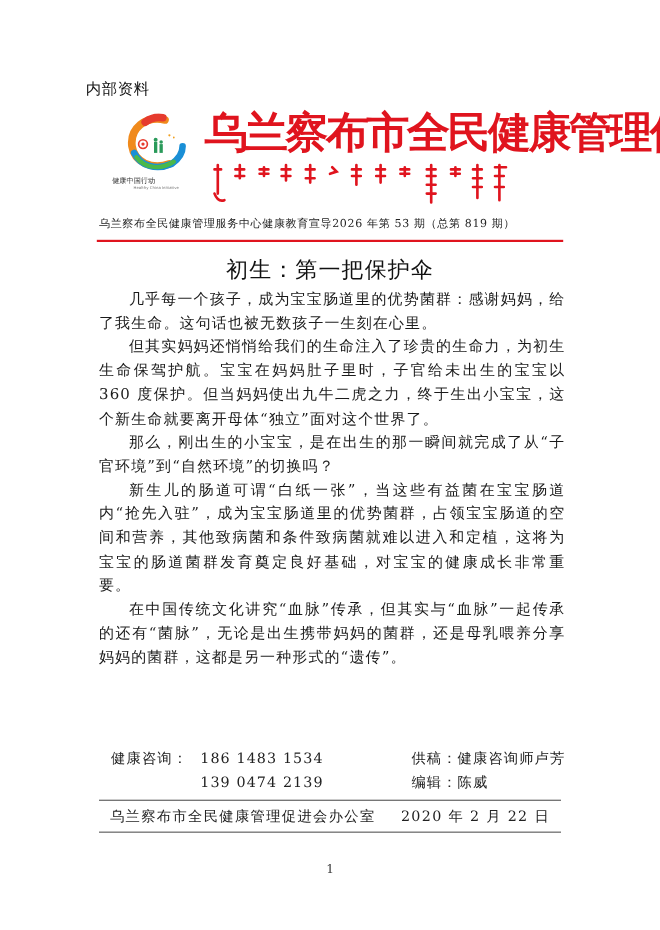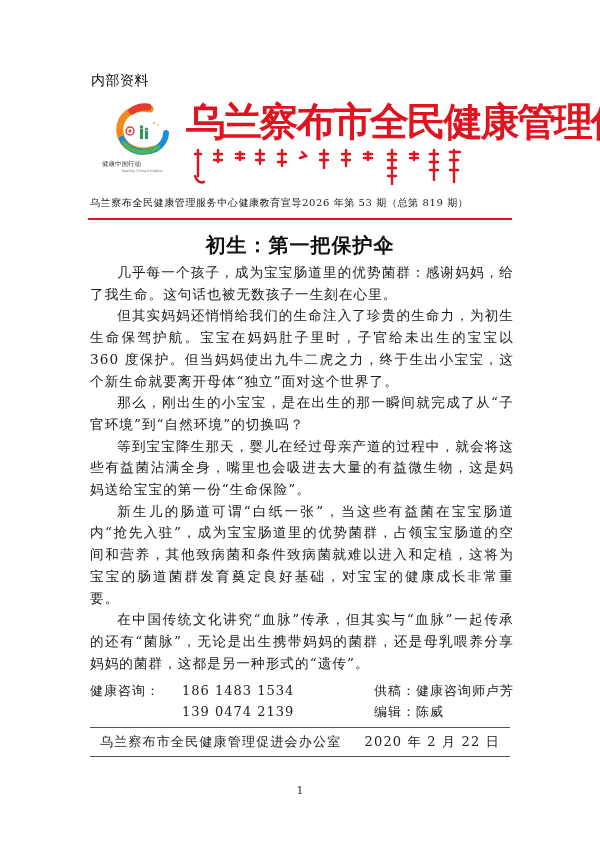--- a/index.html
+++ b/index.html
@@ -1,38 +1,38 @@
 <!DOCTYPE html>
 <html><head>
 <meta charset="utf-8">
 <style>
   html, body { margin: 0; padding: 0; background: #ffffff; }
   body { width: 600px; height: 845px; position: relative; overflow: hidden;
          font-family: "DejaVu Serif", "Liberation Serif", serif; color: #1a1a1a; }
   .abs { position: absolute; }
-  .internal { left: 91px; top: 72px; font-family: "DejaVu Sans", "Liberation Sans", sans-serif;
+  .internal { left: 78px; top: 72px; font-family: "DejaVu Sans", "Liberation Sans", sans-serif;
               font-size: 14px; color: #111; letter-spacing: 0.5px; }
   .logo { left: 112px; top: 103px; width: 60px; height: 70px; }
   .logo-caption { left: 102px; top: 160px; width: 80px; 
                   font-family: "DejaVu Sans", "Liberation Sans", sans-serif; font-size: 6.5px; color: #333; }
   .logo-caption-en { left: 102px; top: 169px; width: 80px; text-align: center;
                   font-family: "DejaVu Sans", "Liberation Sans", sans-serif; font-size: 3.5px; color: #777; }
   .org-title { left: 186px; top: 101px; width: 310px; font-size: 39px; color: #e0141e;
                font-weight: bold; letter-spacing: -2.2px; white-space: nowrap; line-height: 40px;
                font-family: "DejaVu Serif", "Liberation Serif", serif; }
   .mongol { left: 192px; top: 146px; width: 300px; height: 42px; }
   .masthead { left: 90px; top: 196px; width: 422px; font-size: 10px; display: flex; justify-content: flex-start;
               white-space: nowrap; color: #222; letter-spacing: 0.6px; }
   .red-rule { left: 88px; top: 218px; width: 424px; height: 2px; background: #e0141e; }
-  .art-title { left: 0; top: 232px; width: 600px; text-align: center; font-size: 20px; font-weight: bold; color: #111; letter-spacing: 1px; }
+  .art-title { left: 0; top: 232px; width: 600px; text-align: center; font-size: 20px; font-weight: normal; color: #111; letter-spacing: 1px; }
   .body { left: 90px; top: 262px; width: 424px; font-size: 13.6px; line-height: 21.7px; letter-spacing: 1.05px; color: #1a1a1a; }
   .body p { margin: 0; text-indent: 2em; text-align: justify; }
   .contact { left: 90px; top: 680px; width: 424px; font-size: 13px; line-height: 21px; color: #222; letter-spacing: 1px; }
   .contact .row { display: flex; }
-  .contact .lbl { width: 92px; }
+  .contact .lbl { width: 92px; text-align: center; }
   .contact .num { width: 192px; }
   .rule { left: 90px; width: 420px; height: 1px; background: #555; }
   .footer { left: 90px; top: 733px; width: 420px; font-size: 13px; color: #222; display: flex; justify-content: space-between;
             padding: 0 10px; box-sizing: border-box; letter-spacing: 1.2px; }
   .page-num { left: 0; top: 784px; width: 600px; text-align: center; font-size: 11px; color: #333; }
 </style>
 </head>
 <body>
 
 <div class="abs internal">内部资料</div>
@@ -83,21 +83,20 @@
   <span>2026 年第 53 期（总第 819 期）</span>
 </div>
 <div class="abs red-rule"></div>
 
 <div class="abs art-title">初生：第一把保护伞</div>
 
 <div class="abs body">
   <p>几乎每一个孩子，成为宝宝肠道里的优势菌群：感谢妈妈，给了我生命。这句话也被无数孩子一生刻在心里。</p>
   <p>但其实妈妈还悄悄给我们的生命注入了珍贵的生命力，为初生生命保驾护航。宝宝在妈妈肚子里时，子官给未出生的宝宝以 360 度保护。但当妈妈使出九牛二虎之力，终于生出小宝宝，这个新生命就要离开母体“独立”面对这个世界了。</p>
   <p>那么，刚出生的小宝宝，是在出生的那一瞬间就完成了从“子官环境”到“自然环境”的切换吗？</p>
-  <p>等到宝宝降生那天，婴儿在经过母亲产道的过程中，就会将这些有益菌沾满全身，嘴里也会吸进去大量的有益微生物，这是妈妈送给宝宝的第一份“生命保险”。</p>
   <p>新生儿的肠道可谓“白纸一张”，当这些有益菌在宝宝肠道内“抢先入驻”，成为宝宝肠道里的优势菌群，占领宝宝肠道的空间和营养，其他致病菌和条件致病菌就难以进入和定植，这将为宝宝的肠道菌群发育奠定良好基础，对宝宝的健康成长非常重要。</p>
   <p>在中国传统文化讲究“血脉”传承，但其实与“血脉”一起传承的还有“菌脉”，无论是出生携带妈妈的菌群，还是母乳喂养分享妈妈的菌群，这都是另一种形式的“遗传”。</p>
 </div>
 
 <div class="abs contact">
   <div class="row">
     <span class="lbl">健康咨询：</span>
     <span class="num">186 1483 1534</span>
     <span>供稿：</span>
     <span>健康咨询师卢芳</span>

